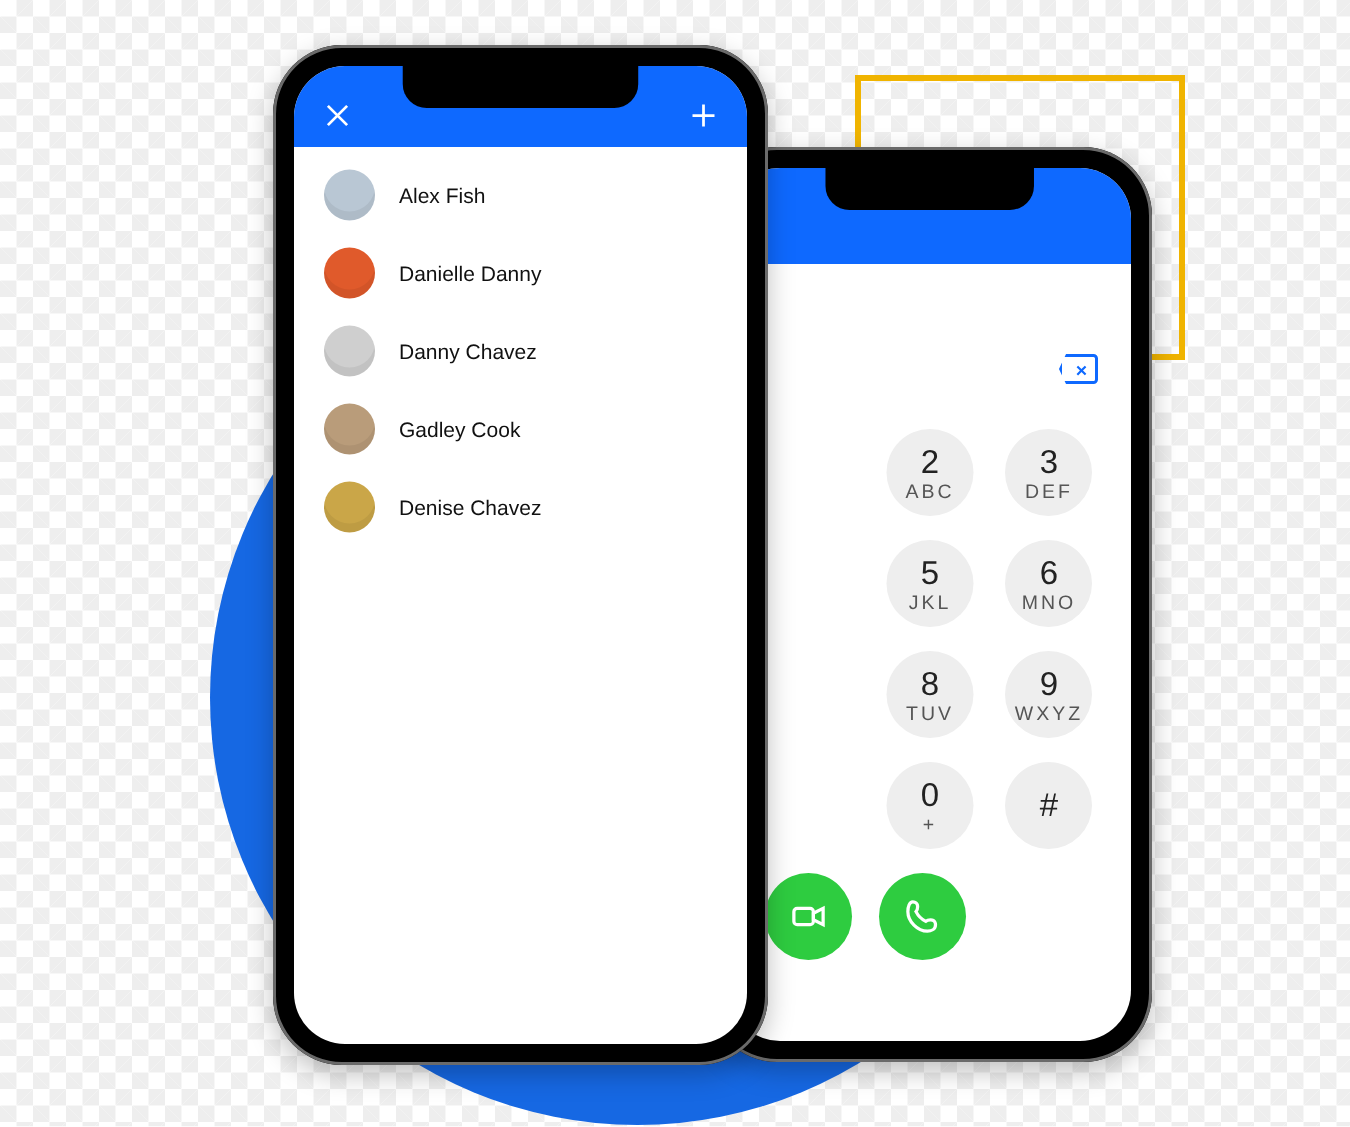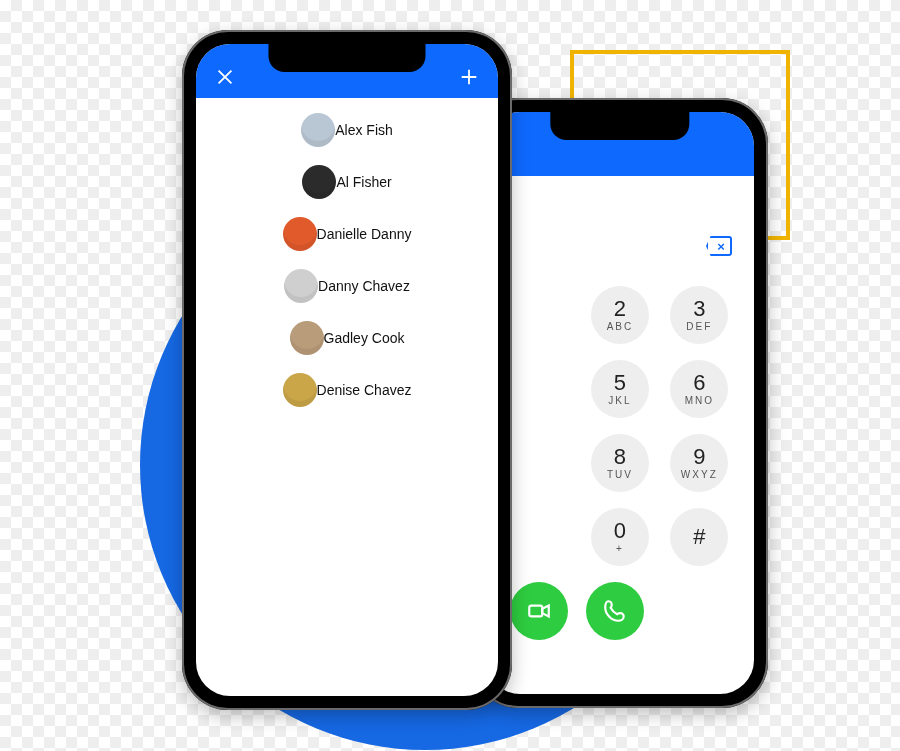--- a/index.html
+++ b/index.html
@@ -115,21 +115,21 @@
     border-radius: 50%;
     background: #EEEEEE;
     justify-self: center;
     display: flex;
     flex-direction: column;
     align-items: center;
     justify-content: center;
     line-height: 1;
   }
   .key .digit { font-size: 22px; color: #222; font-weight: 400; }
-  .key .letters { font-size: 10px; color: #555; letter-spacing: 2px; margin-top: 2px; }
+  .key .letters { font-size: 13px; color: #555; letter-spacing: 2px; margin-top: 2px; }
   .call-row {
     display: flex;
     gap: 18px;
     padding: 16px 24px 0 24px;
   }
   .call-btn {
     width: 58px; height: 58px; border-radius: 50%;
     background: #2ECC40;
     display: flex; align-items: center; justify-content: center;
   }
@@ -153,22 +153,22 @@
     box-sizing: border-box;
   }
   .hicon { width: 22px; height: 22px; }
   .hicon svg { width: 100%; height: 100%; stroke: #fff; stroke-width: 2; fill: none; }
   .contacts {
     padding: 6px 0;
   }
   .contact {
     display: flex;
     align-items: center;
+    gap: 16px;
     padding: 9px 20px;
-    justify-content: center;
   }
   .avatar {
     width: 34px; height: 34px; border-radius: 50%;
     flex: 0 0 34px;
     background: #ddd;
     box-shadow: inset 0 -6px 0 rgba(0,0,0,.06);
   }
   .contact .name { font-size: 14px; color: #111; }
 </style>
 </head>
@@ -254,24 +254,20 @@
               <path d="M12 4 V20 M4 12 H20"></path>
             </svg>
         </div>
       </div>
       <div class="contacts" id="contacts-list">
           <div class="contact">
             <div class="avatar" style="background: rgb(185, 199, 212);"></div>
             <span class="name">Alex Fish</span>
           </div>
           <div class="contact">
-            <div class="avatar" style="background: rgb(43, 43, 43);"></div>
-            <span class="name">Al Fisher</span>
-          </div>
-          <div class="contact">
             <div class="avatar" style="background: rgb(224, 90, 43);"></div>
             <span class="name">Danielle Danny</span>
           </div>
           <div class="contact">
             <div class="avatar" style="background: rgb(207, 207, 207);"></div>
             <span class="name">Danny Chavez</span>
           </div>
           <div class="contact">
             <div class="avatar" style="background: rgb(185, 156, 122);"></div>
             <span class="name">Gadley Cook</span>

